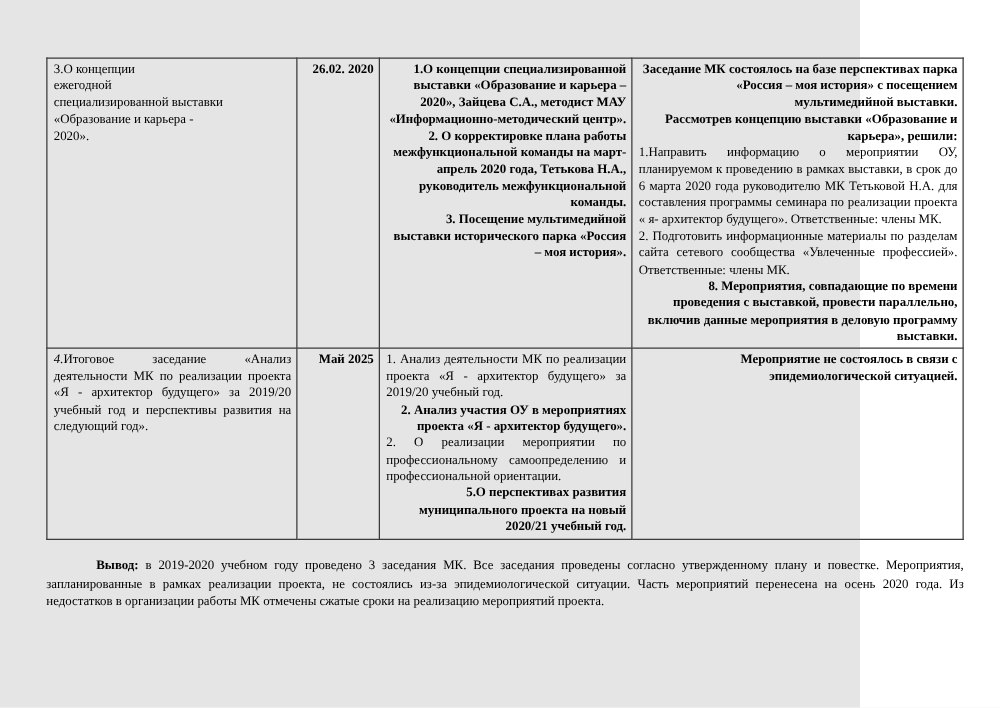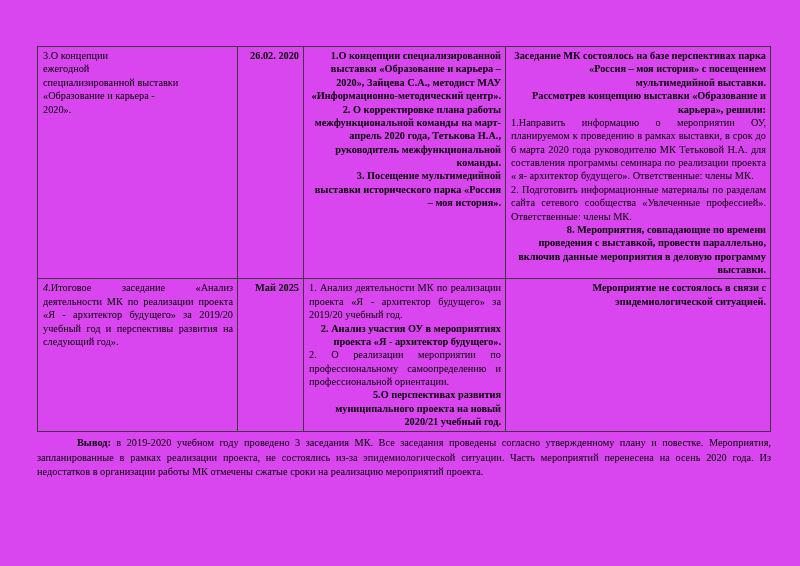--- a/index.html
+++ b/index.html
@@ -9,23 +9,23 @@
   }
   body {
     width: 800px;
     height: 566px;
     font-family: "Liberation Serif", "DejaVu Serif", serif;
     color: #000000;
     overflow: hidden;
   }
   .page {
     position: relative;
-    width: 800px;
+    width: 688px;
     height: 566px;
-    background: #d946ef;
+    background: #e5e5e5;
   }
   table.minutes-table {
     position: absolute;
     left: 37px;
     top: 46px;
     width: 733px;
     border-collapse: collapse;
     table-layout: fixed;
   }
   table.minutes-table td {
@@ -53,21 +53,21 @@
   }
   .italic-num {
     font-style: italic;
   }
   .row1-c1 { line-height: 1.32; }
   .row1-c1 .cell-p { text-align: left; }
 
   .conclusion {
     position: absolute;
     left: 37px;
-    top: 436px;
+    top: 446px;
     width: 734px;
     font-size: 10.3px;
     line-height: 1.42;
     text-align: justify;
     text-justify: inter-word;
   }
   .conclusion p {
     margin: 0;
     text-indent: 40px;
   }

